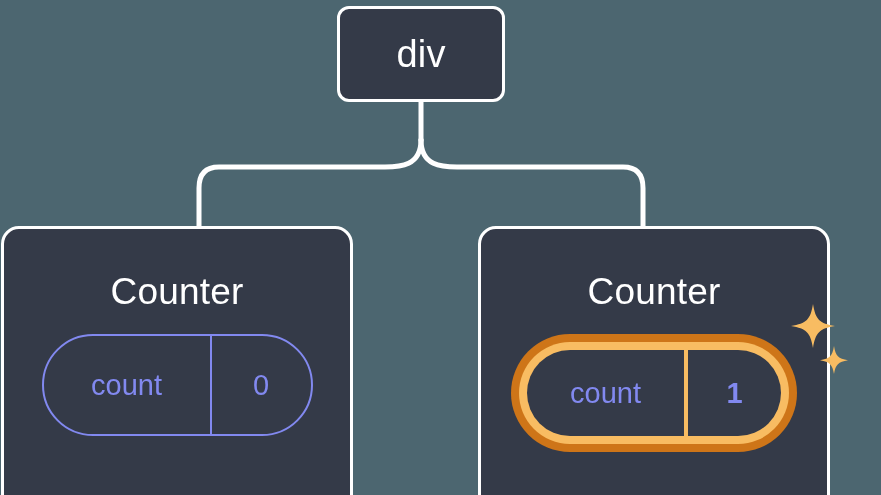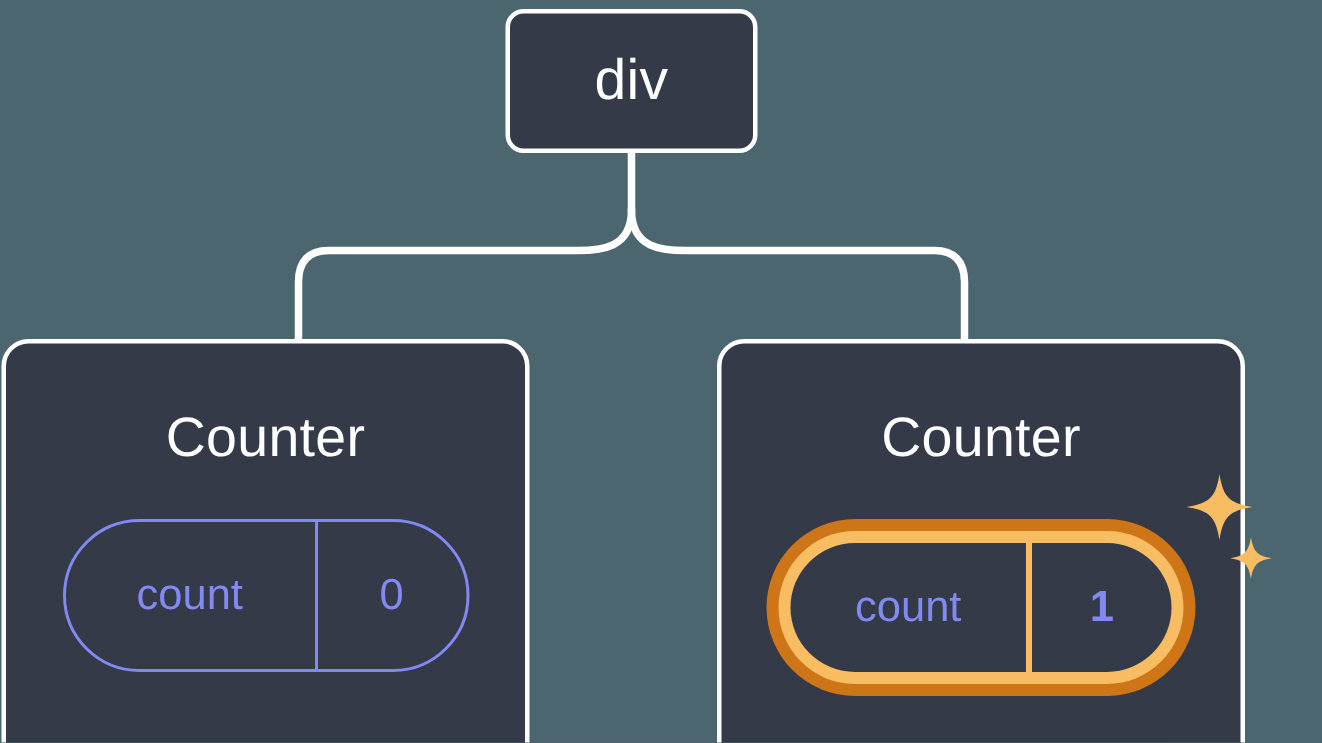--- a/index.html
+++ b/index.html
@@ -64,21 +64,21 @@
     padding-top: 44px;
   }
   .node-child.left  { left: 1px; }
   .node-child.right { left: 478px; }
 
   .node-title {
     color: #ffffff;
     font-size: 37px;
     line-height: 1;
     letter-spacing: 0.2px;
-    margin-bottom: 36px;
+    margin-bottom: 24px;
   }
 
   
   .pill-wrap {
     position: relative;
     display: flex;
     align-items: center;
     justify-content: center;
   }
   .pill {

